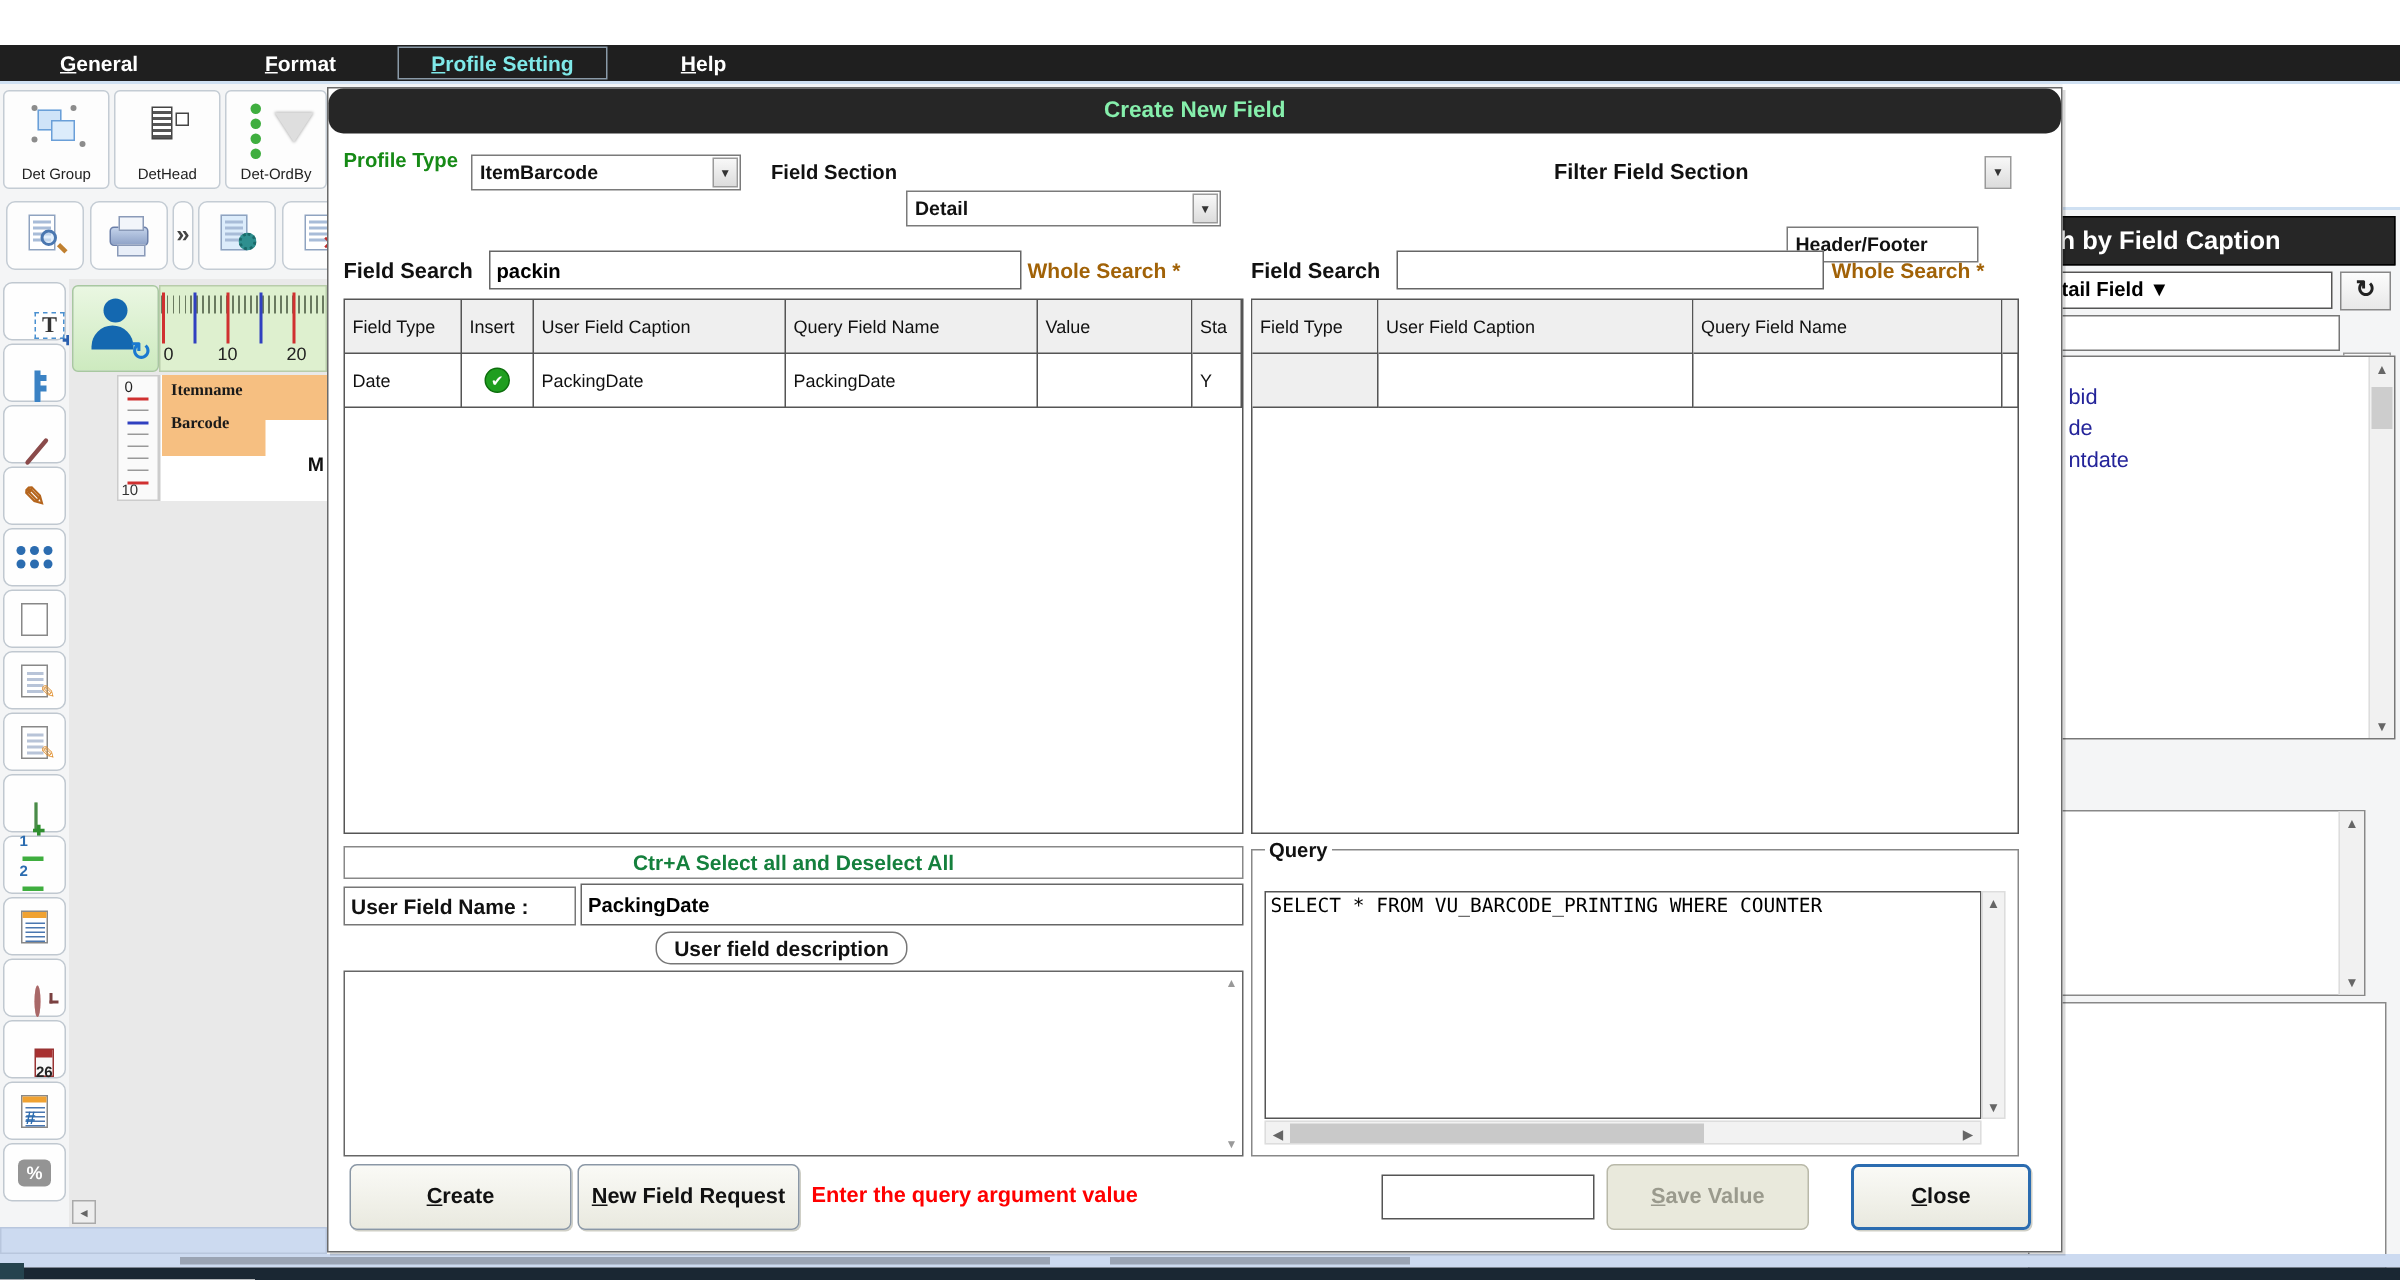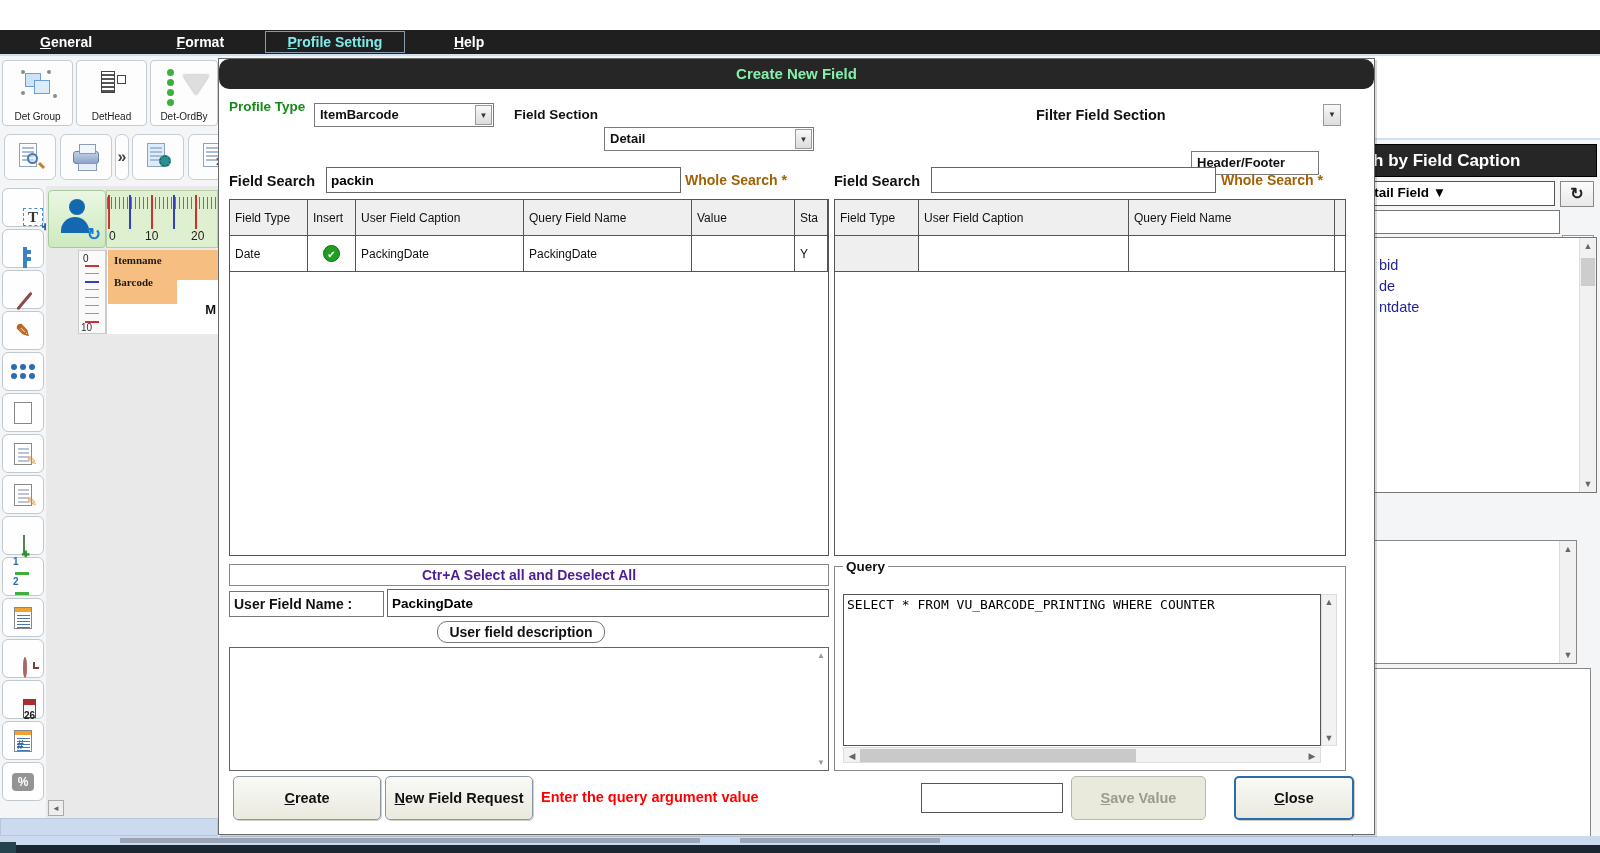--- a/index.html
+++ b/index.html
@@ -99,21 +99,21 @@
   .combo{background:#fff;border:1px solid #7a7a7a;height:24px;font-weight:bold;font-size:13px;color:#111;padding:3px 20px 0 5px;position:relative;}
   .combo .arr, .arrbtn{position:absolute;right:1px;top:1px;width:17px;height:20px;background:linear-gradient(#f8f8f8,#dcdcdc);border:1px solid #9a9a9a;font-size:8px;color:#333;text-align:center;line-height:20px;}
   .arrbtn{position:absolute;}
   .bluehdr{border:1px solid #888;text-align:center;color:#1414dd;font-weight:bold;font-size:14px;line-height:22px;background:#fff;}
   .fsinput{border:1px solid #666;height:26px;font-weight:bold;font-size:13.5px;padding:0 4px;background:#fff;}
   .ws{color:#a16207;font-weight:bold;font-size:14px;}
   .tbl{border:1px solid #555;background:#fff;display:grid;align-content:start;}
   .tbl .c{border-right:1px solid #555;border-bottom:1px solid #555;height:36px;display:flex;align-items:center;padding:0 5px;font-size:12px;color:#111;overflow:hidden;white-space:nowrap;}
   .tbl .h{background:#efefef;}
   .chk{width:17px;height:17px;border-radius:50%;background:#1f9e1f;border:1px solid #0d6e0d;color:#fff;font-size:10px;text-align:center;line-height:17px;margin:0 auto;}
-  .hintbox{border:1px solid #888;text-align:center;color:#4c1d95;font-weight:bold;font-size:14px;line-height:20px;background:#fff;}
+  .hintbox{border:1px solid #888;text-align:center;color:#15803d;font-weight:bold;font-size:14px;line-height:20px;background:#fff;}
   .boxlbl{border:1px solid #777;font-weight:bold;font-size:14px;color:#111;text-align:center;background:#fff;}
   .bigta{border:1px solid #666;background:#fff;}
   .scar{position:absolute;font-size:8px;color:#999;}
   fieldset.qry{position:absolute;border:1px solid #888;margin:0;padding:0;background:#fff;}
   fieldset.qry legend{font-weight:bold;font-size:13.5px;margin-left:8px;padding:0 3px;color:#111;}
   .qtext{position:absolute;left:8px;top:20px;right:24px;bottom:24px;border:1px solid #555;font-family:"DejaVu Sans Mono",monospace;font-size:13px;padding:2px 3px;overflow:hidden;white-space:nowrap;}
   .vsb{position:absolute;top:20px;right:8px;width:16px;bottom:24px;background:#f2f2f2;border:1px solid #ddd;}
   .hsb{position:absolute;left:8px;right:24px;bottom:7px;height:16px;background:#f2f2f2;border:1px solid #ddd;}
   .thumbH{position:absolute;left:16px;top:1px;width:58%;height:13px;background:#c9c9c9;}
   .sbarr{position:absolute;font-size:9px;color:#666;width:14px;text-align:center;}

